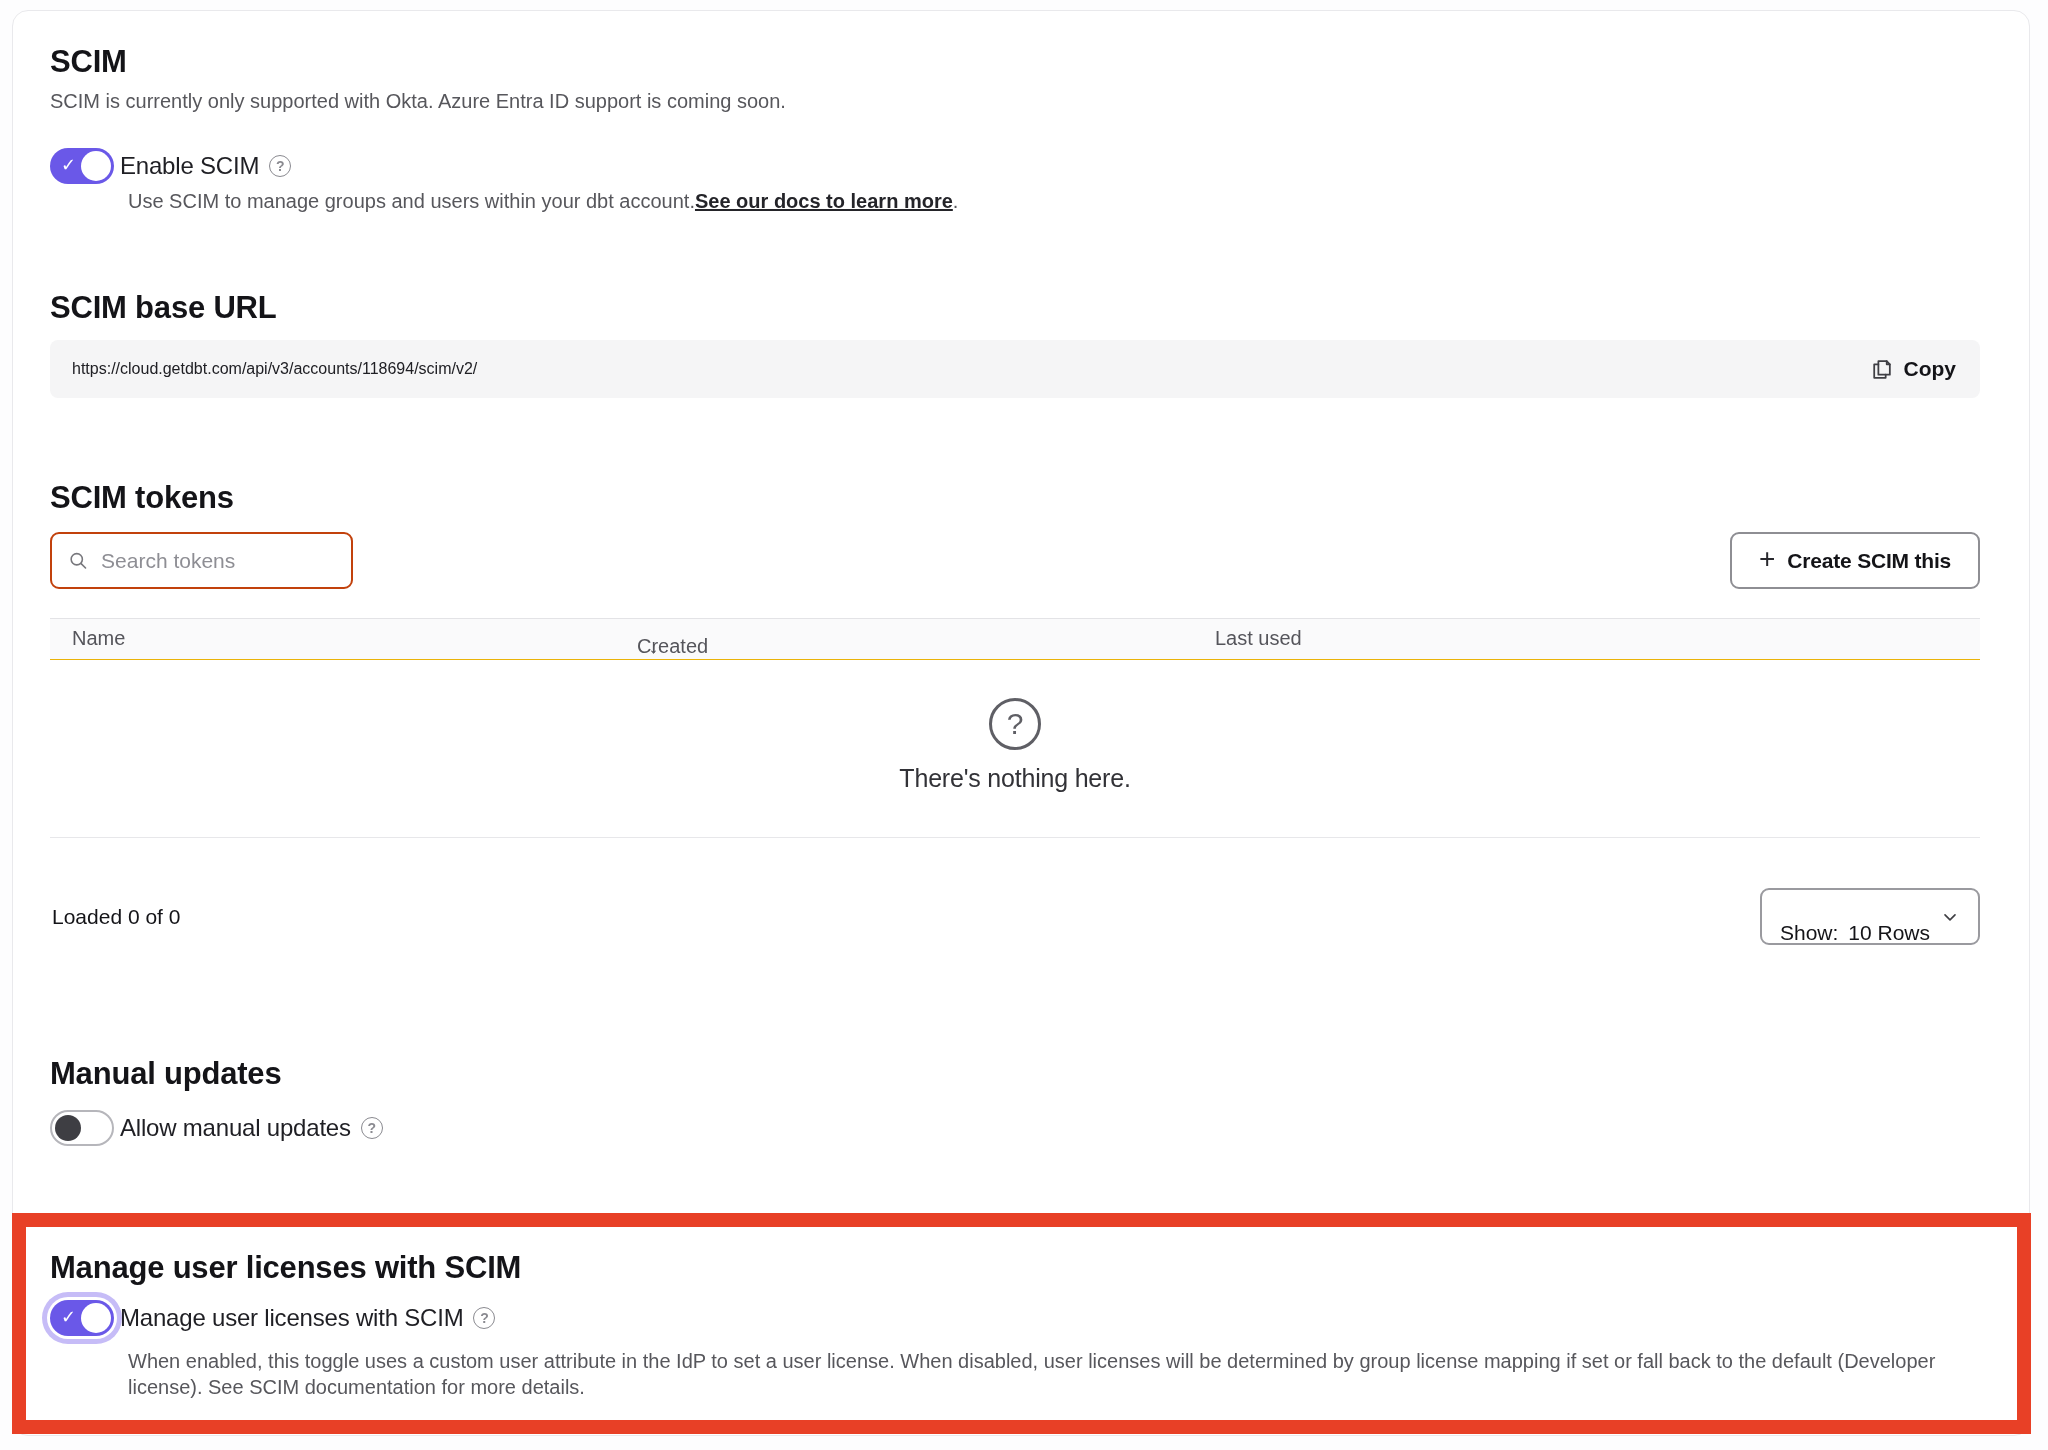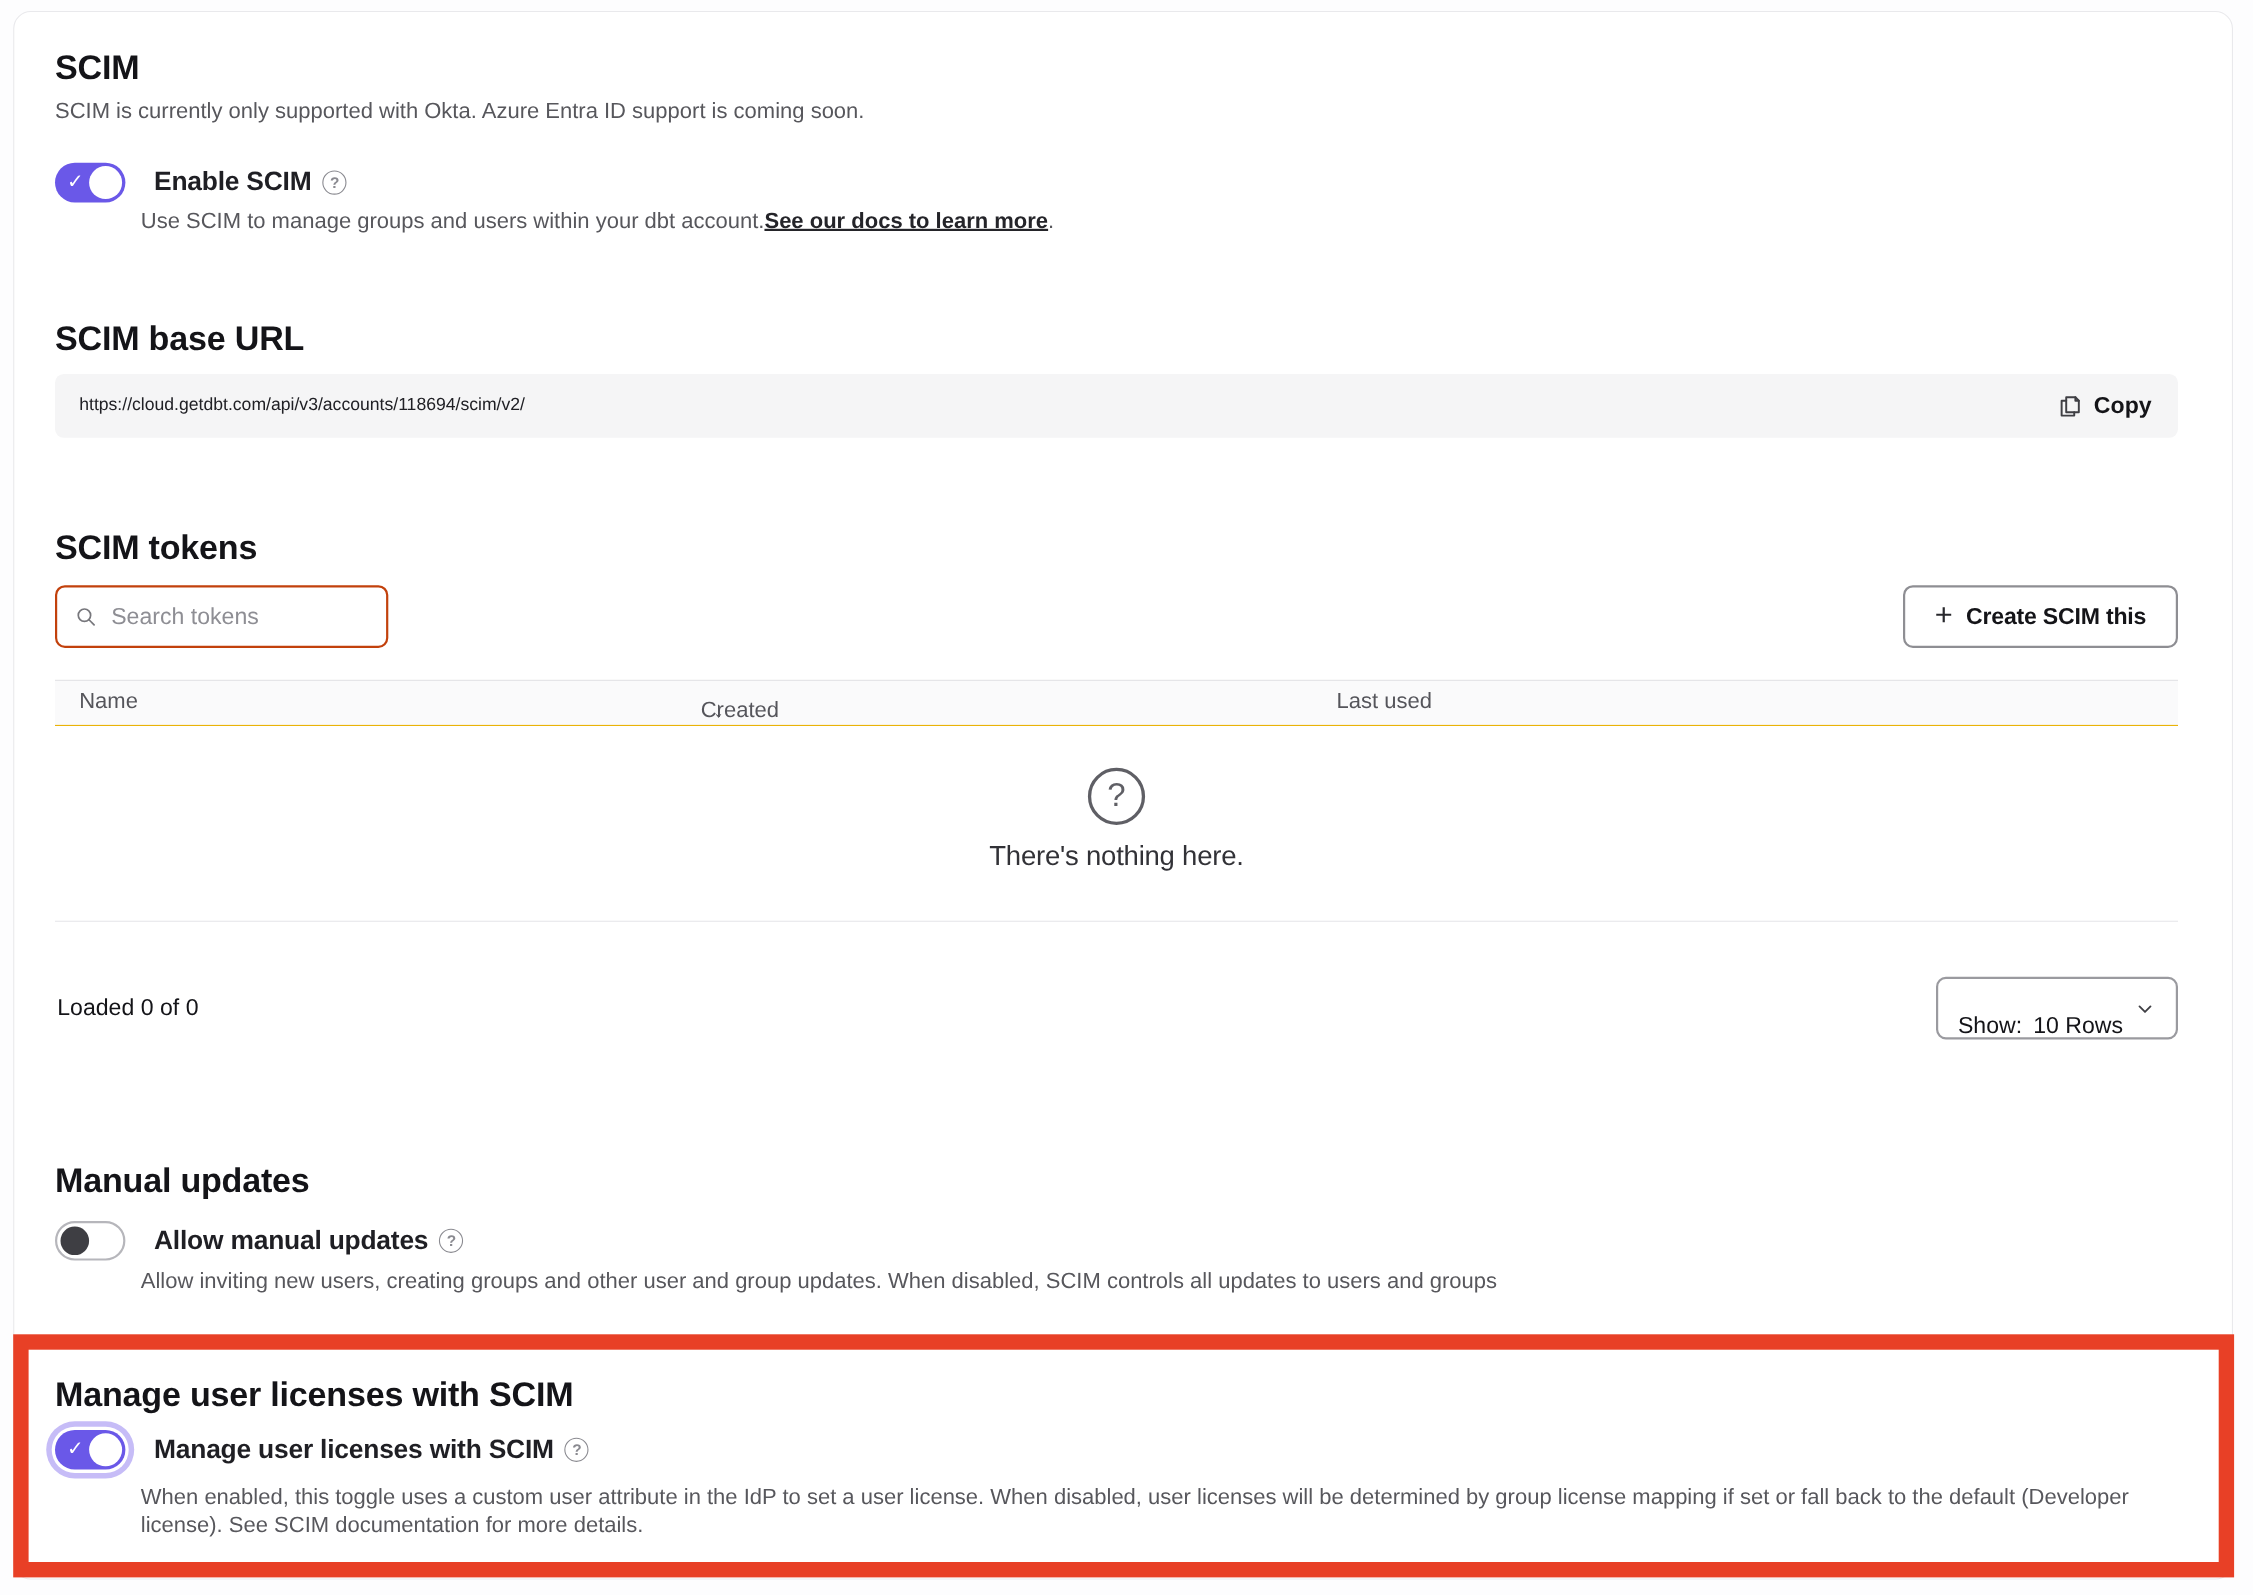--- a/index.html
+++ b/index.html
@@ -11,21 +11,21 @@
   .h1, .h2 { font-size:31px; font-weight:600; color:#141418; letter-spacing:-0.2px; }
   .gray { font-size:20px; color:#57575C; line-height:27px; }
   .toggle-row { display:flex; align-items:center; }
   .toggle { position:relative; width:64px; height:36px; border-radius:18px; flex:0 0 auto; cursor:pointer; }
   .toggle.on { background:#6A58E8; }
   .toggle.on .knob { position:absolute; right:3px; top:3px; width:30px; height:30px; border-radius:50%; background:#fff; }
   .toggle.on .check { position:absolute; left:11px; top:50%; transform:translateY(-54%); color:#fff; font-size:18px; font-weight:400; }
   .toggle.off { background:#fff; border:2px solid #B6B6BB; }
   .toggle.off .knob { position:absolute; left:3px; top:3px; width:26px; height:26px; border-radius:50%; background:#3E3E43; }
   .toggle.ring { box-shadow:0 0 0 3px #FFFFFF, 0 0 0 8px #C6BCF7; }
-  .toggle-label { font-size:24px; font-weight:700; color:#1F1F24; margin-left:26px; letter-spacing:-0.2px; }
+  .toggle-label { font-size:24px; font-weight:400; color:#1F1F24; margin-left:6px; letter-spacing:-0.2px; }
   .help { width:22px; height:22px; border:1.8px solid #8A8A90; border-radius:50%; color:#8A8A90;
           font-size:14px; font-weight:600; display:inline-flex; align-items:center; justify-content:center;
           margin-left:10px; flex:0 0 auto; }
   .url-box { left:50px; top:340px; width:1930px; height:58px; background:#F5F5F6; border-radius:8px;
              display:flex; align-items:center; justify-content:space-between; padding:0 24px 0 22px; }
   .url-text { font-size:16px; color:#202025; }
   .copy-btn { display:flex; align-items:center; gap:10px; background:none; border:none; cursor:pointer; }
   .copy-btn span { font-size:21px; font-weight:600; color:#141418; }
   .search-box { left:50px; top:532px; width:303px; height:57px; border:2px solid #c2410c; border-radius:9px;
                 display:flex; align-items:center; padding:0 14px 0 16px; background:#fff; }
@@ -125,21 +125,20 @@
   </button>
 
   <div class="abs h2" style="left:50px; top:1056px;">Manual updates</div>
   <div class="abs toggle-row" style="left:50px; top:1110px;">
     <div class="toggle off">
       <span class="knob"></span>
     </div>
     <span class="toggle-label">Allow manual updates</span>
     <span class="help">?</span>
   </div>
-  <div class="abs gray" style="left:128px; top:1152px;">Allow inviting new users, creating groups and other user and group updates. When disabled, SCIM controls all updates to users and groups</div>
 
   <div class="abs h2" style="left:50px; top:1250px;">Manage user licenses with SCIM</div>
   <div class="abs toggle-row" style="left:50px; top:1300px;">
     <div class="toggle on ring">
       <span class="check">✓</span>
       <span class="knob"></span>
     </div>
     <span class="toggle-label">Manage user licenses with SCIM</span>
     <span class="help">?</span>
   </div>

